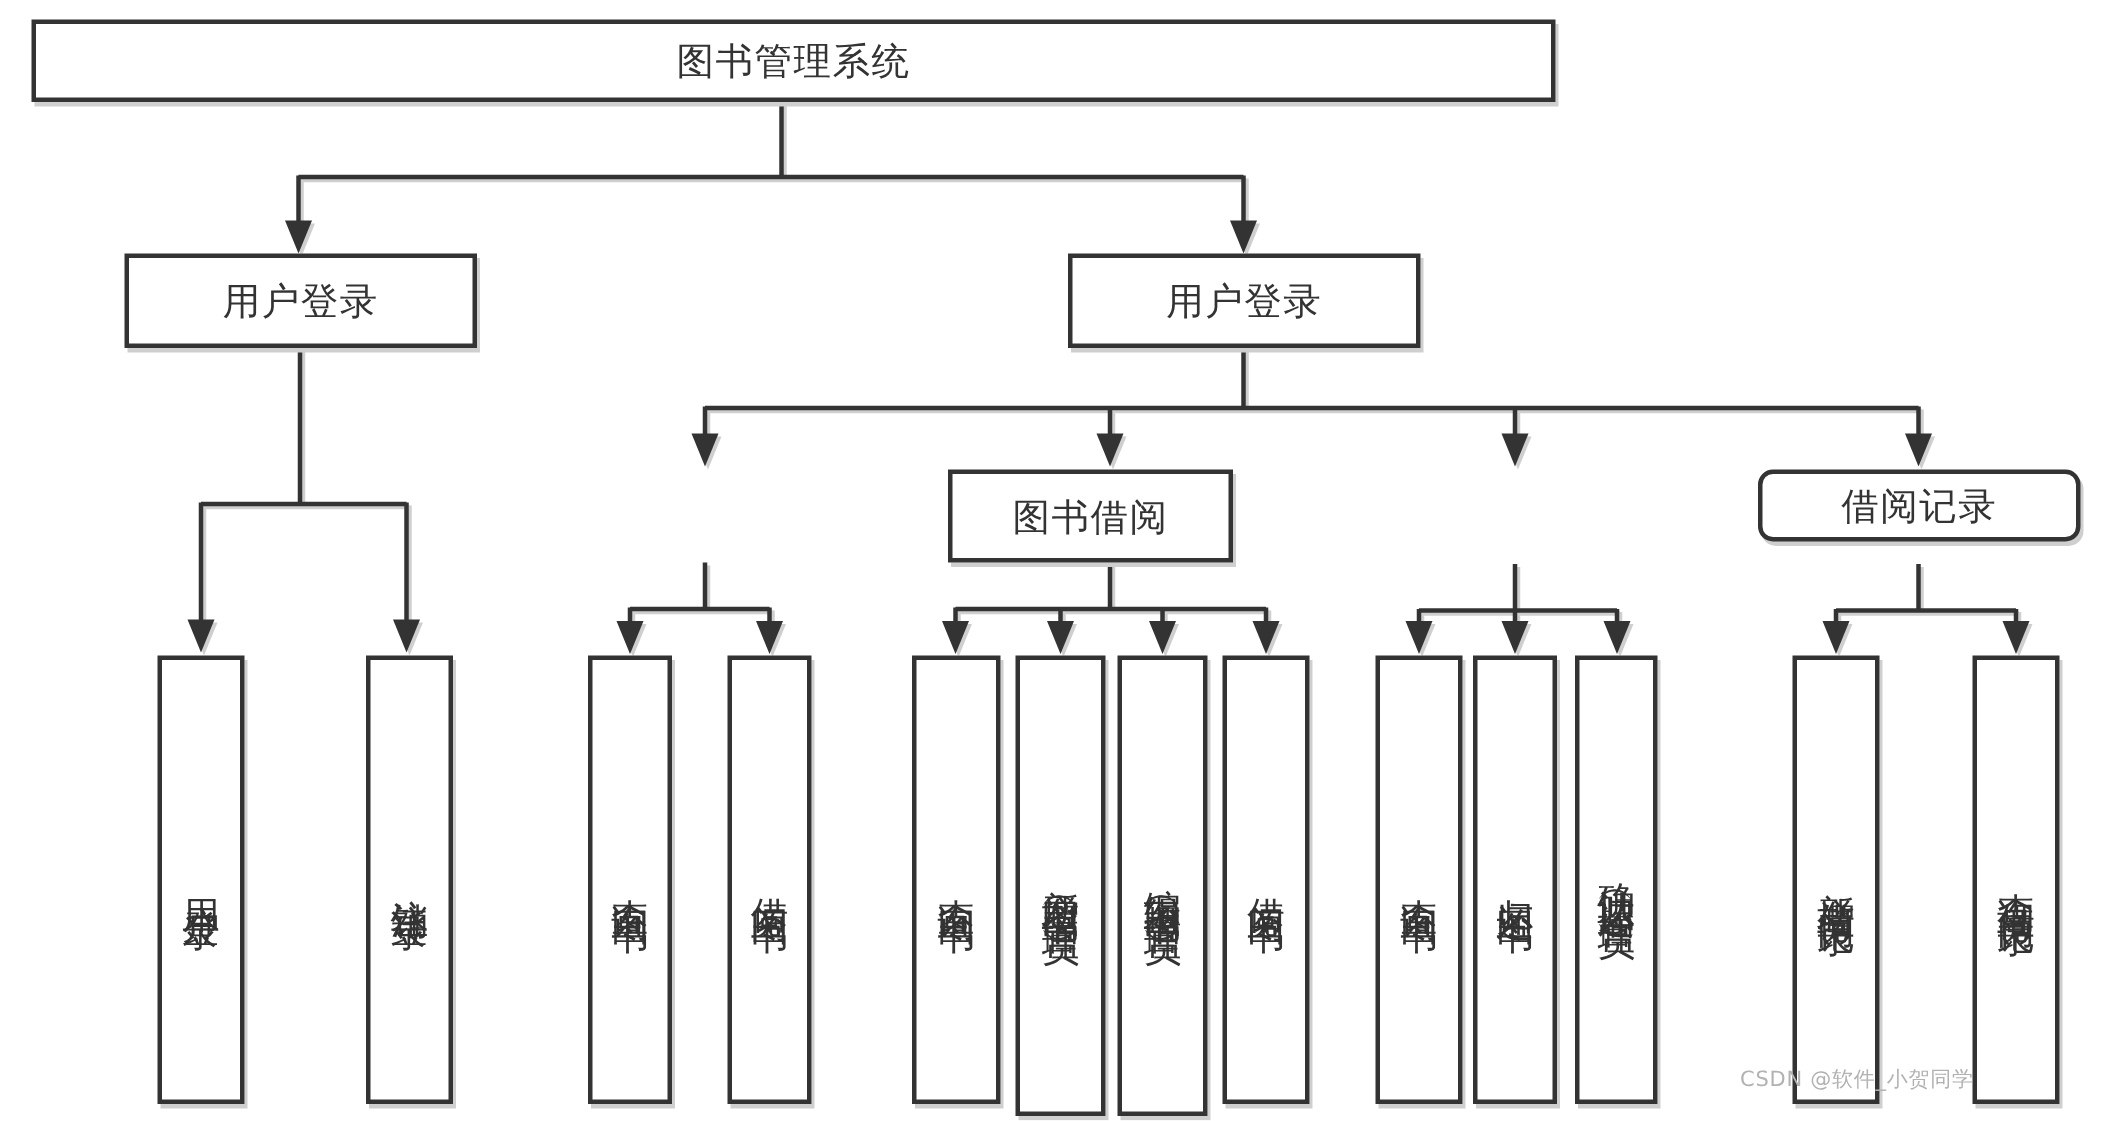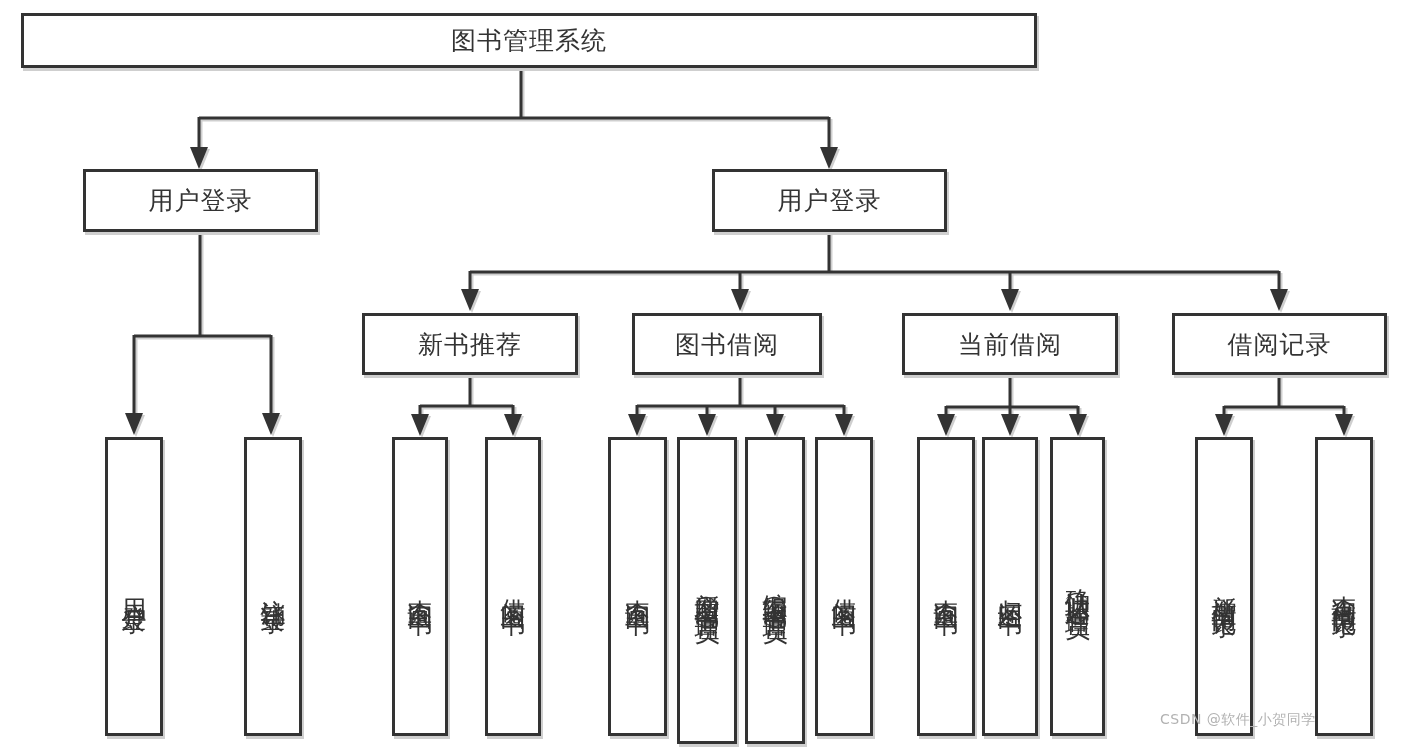--- a/index.html
+++ b/index.html
@@ -151,30 +151,24 @@
     <span class="h-label">图书管理系统</span>
   </div>
 
   <div class="node" style="left:83px;top:169px;width:235px;height:63px;">
     <span class="h-label">用户登录</span>
   </div>
   <div class="node" style="left:712px;top:169px;width:235px;height:63px;">
     <span class="h-label">用户登录</span>
   </div>
 
-  <div class="node" style="left:362px;top:313px;width:216px;height:62px;">
-    <span class="h-label">新书推荐</span>
-  </div>
   <div class="node" style="left:632px;top:313px;width:190px;height:62px;">
     <span class="h-label">图书借阅</span>
   </div>
-  <div class="node" style="left:902px;top:313px;width:216px;height:62px;">
-    <span class="h-label">当前借阅</span>
-  </div>
-  <div class="node" style="left:1172px;top:313px;width:215px;height:62px;">
+  <div class="node" style="left:1172px;top:313px;width:215px;height:48px;border-radius:10px;">
     <span class="h-label">借阅记录</span>
   </div>
 
   <div class="node" style="left:105px;top:437px;width:58px;height:299px;">
     <span class="v-label">用户登录</span>
   </div>
   <div class="node" style="left:244px;top:437px;width:58px;height:299px;">
     <span class="v-label">注销登录</span>
   </div>
 

